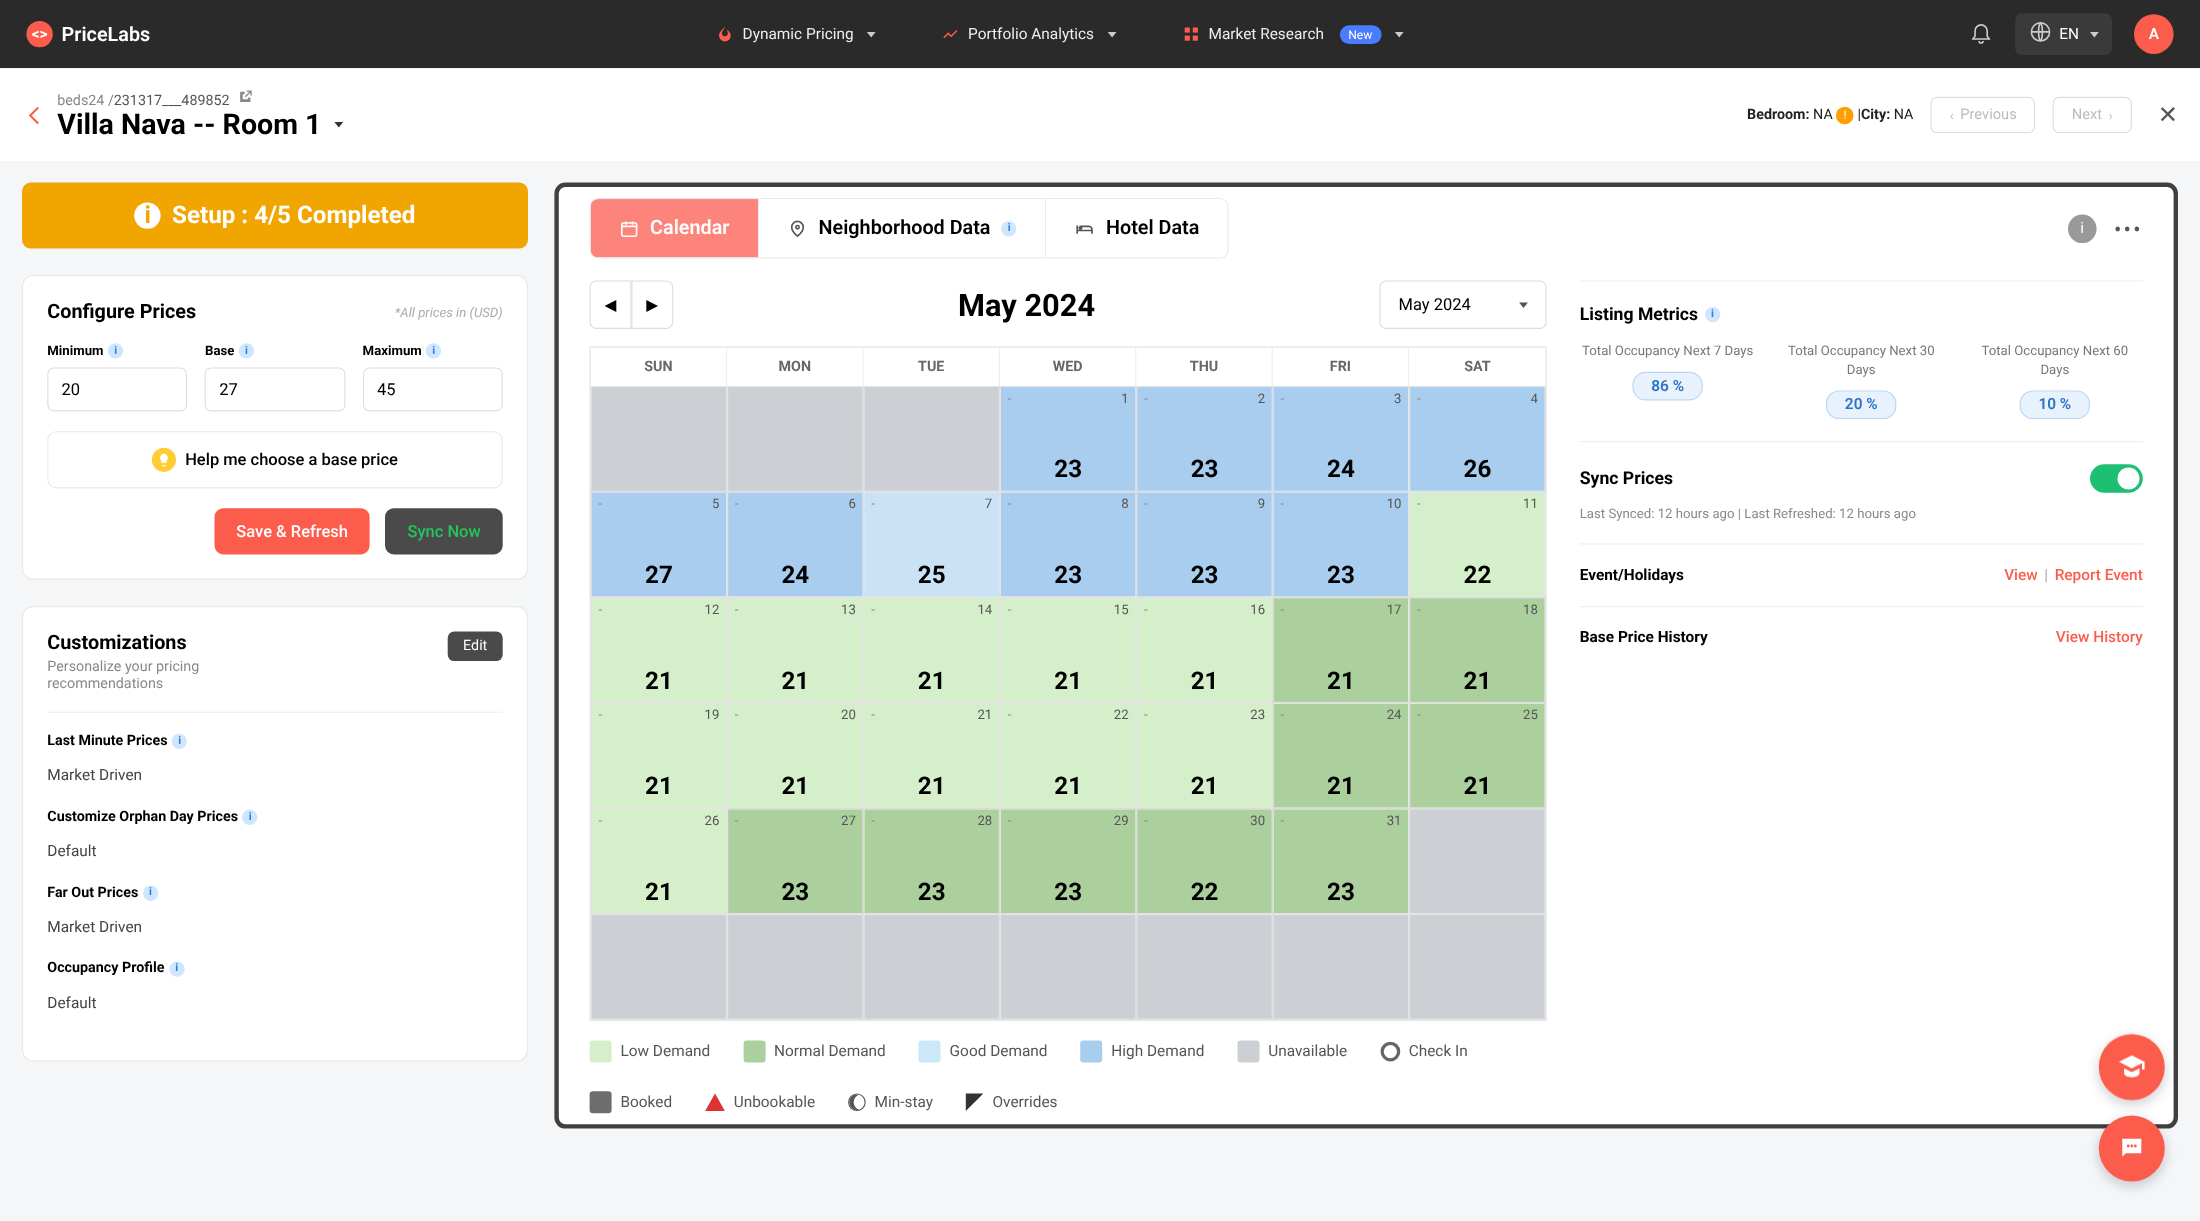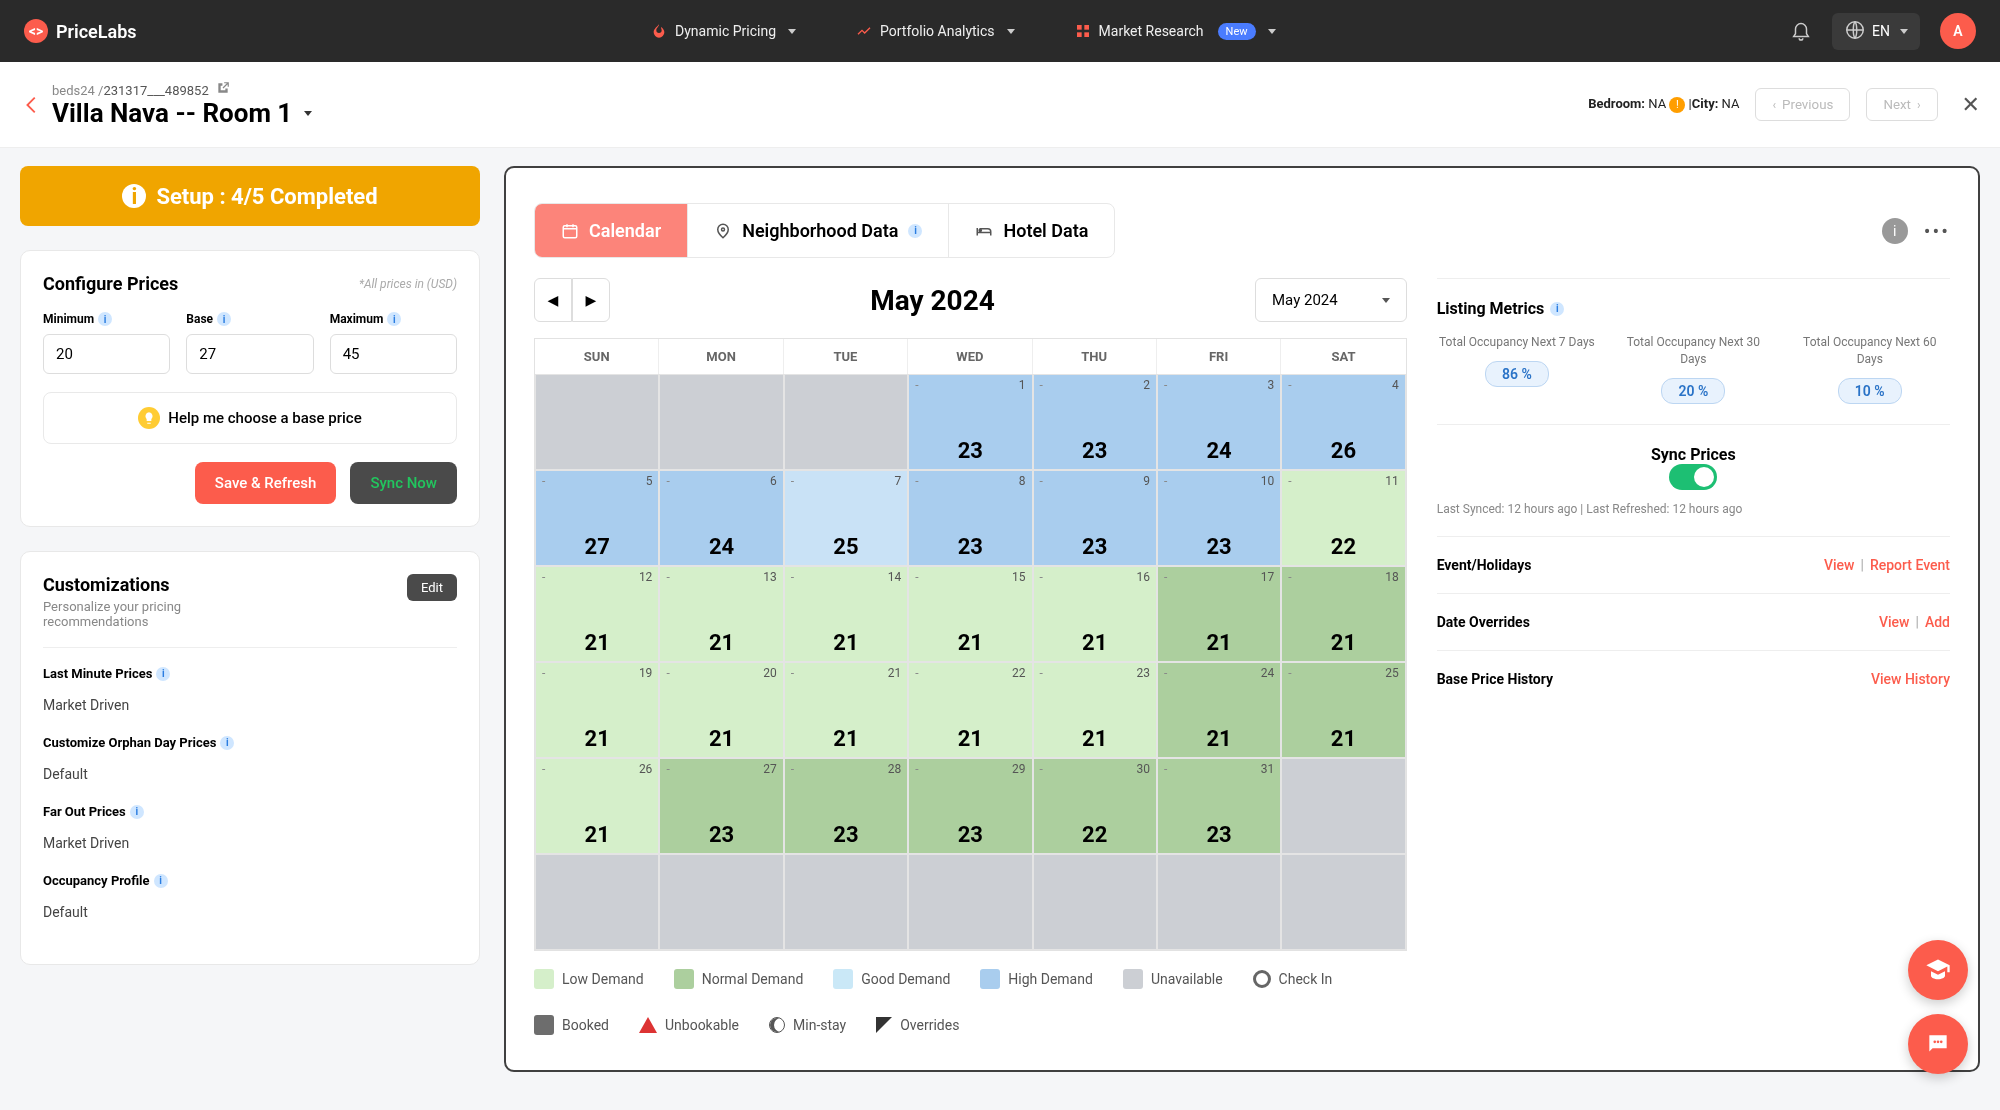--- a/index.html
+++ b/index.html
@@ -59,21 +59,21 @@
 
 .custom-head { display:flex; align-items:flex-start; }
 .custom-head .sub { font-size:13px; color:#888; margin-top:4px; max-width:240px; }
 .edit-btn { margin-left:auto; background:#4a4a4a; color:#fff; border:none; border-radius:6px; padding:6px 14px; font-size:13px; cursor:pointer; }
 .divider { height:1px; background:#eee; margin:18px 0; }
 .cust-item { margin-bottom:22px; }
 .cust-item .lbl { font-size:13px; font-weight:700; display:flex; align-items:center; gap:4px; }
 .cust-item .val { font-size:14px; color:#444; margin-top:16px; }
 
 
-.right-panel { flex:1; background:#fff; border-radius:10px; border:2px solid #404040; padding:35px 28px; }
+.right-panel { flex:1; background:#fff; border-radius:10px; border:4px solid #404040; padding:10px 28px; }
 .tabs { display:flex; border:1px solid #e8e8e8; border-radius:8px; overflow:hidden; width:fit-content; }
 .tab { padding:16px 26px; display:flex; align-items:center; gap:10px; font-size:18px; font-weight:600; cursor:pointer; border-right:1px solid #e8e8e8; }
 .tab:last-child { border-right:none; }
 .tab.active { background:#fc847a; color:#fff; }
 .tab .tab-icon { width:18px; height:18px; }
 .top-row { display:flex; align-items:center; }
 .top-row .right-icons { margin-left:auto; display:flex; gap:16px; align-items:center; }
 .circle-icon { width:26px; height:26px; border-radius:50%; background:#999; color:#fff; display:flex; align-items:center; justify-content:center; font-size:14px; cursor:pointer;}
 .dots-icon { font-size:20px; color:#555; cursor:pointer; letter-spacing:2px;}
 
@@ -116,21 +116,21 @@
 
 .metrics-area .mdiv { border-top:1px solid #eee; padding:20px 0; }
 .metrics-area .mdiv:first-child { border-top: 1px solid #eee; }
 .m-title { font-weight:700; display:flex; align-items:center; gap:6px; font-size:16px;}
 .occ-row { display:flex; gap:16px; margin-top:16px; }
 .occ { flex:1; text-align:center; }
 .occ .olbl { font-size:12px; color:#777; line-height:1.4;}
 .occ .pill { display:inline-block; border:1px solid #bcd6f2; background:#e8f2fd; color:#2a73c7; border-radius:12px; padding:4px 16px; margin-top:10px; font-weight:600;}
 .toggle { width:48px; height:26px; background:#1dbf73; border-radius:13px; position:relative; cursor:pointer; }
 .toggle::after { content:''; width:20px; height:20px; background:#fff; border-radius:50%; position:absolute; right:3px; top:3px; }
-.sync-row { display:flex; align-items:center; justify-content:flex-end;flex-direction:column; }
+.sync-row { display:flex; align-items:center; justify-content:space-between; }
 .sync-sub { font-size:12px; color:#888; margin-top:12px; }
 .mrow { display:flex; align-items:center; justify-content:space-between; padding:20px 0; border-top:1px solid #eee;}
 .mrow .lab { font-weight:700; }
 .link-pink { color:#fc5c4c; font-weight:500; cursor:pointer; }
 .pipe { color:#aaa; margin:0 6px; }
 
 
 .float { position:fixed; right:32px; width:60px; height:60px; border-radius:50%; background:#fc5c4c; display:flex; align-items:center; justify-content:center; color:#fff; font-size:26px; cursor:pointer; box-shadow:0 4px 12px rgba(0,0,0,0.2);}
 .float.edu { bottom:110px; }
 .float.chat { bottom:36px; }
@@ -615,24 +615,20 @@
             <div class="m-title">Sync Prices</div>
             <div class="toggle"></div>
           </div>
           <div class="sync-sub">Last Synced: 12 hours ago | Last Refreshed: 12 hours ago</div>
         </div>
         <div class="mrow">
           <span class="lab">Event/Holidays</span>
           <span><span class="link-pink">View</span><span class="pipe">|</span><span class="link-pink">Report Event</span></span>
         </div>
         <div class="mrow">
-          <span class="lab">Date Overrides</span>
-          <span><span class="link-pink">View</span><span class="pipe">|</span><span class="link-pink">Add</span></span>
-        </div>
-        <div class="mrow">
           <span class="lab">Base Price History</span>
           <span class="link-pink">View History</span>
         </div>
       </div>
     </div>
   </div>
 </div>
 
 <div class="float edu">
   <svg viewBox="0 0 24 24" width="28" height="28" fill="#fff">

